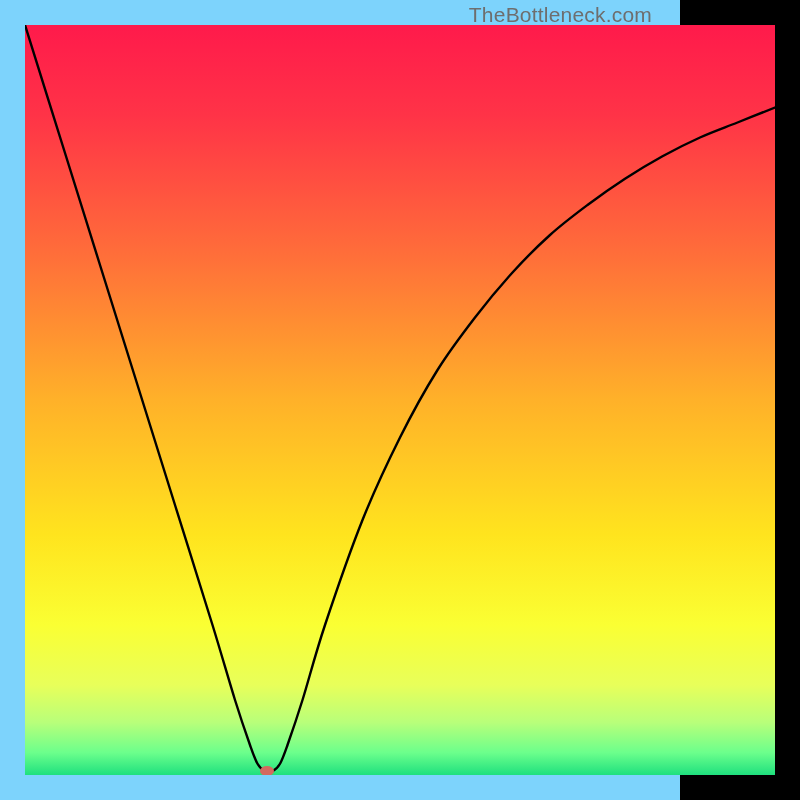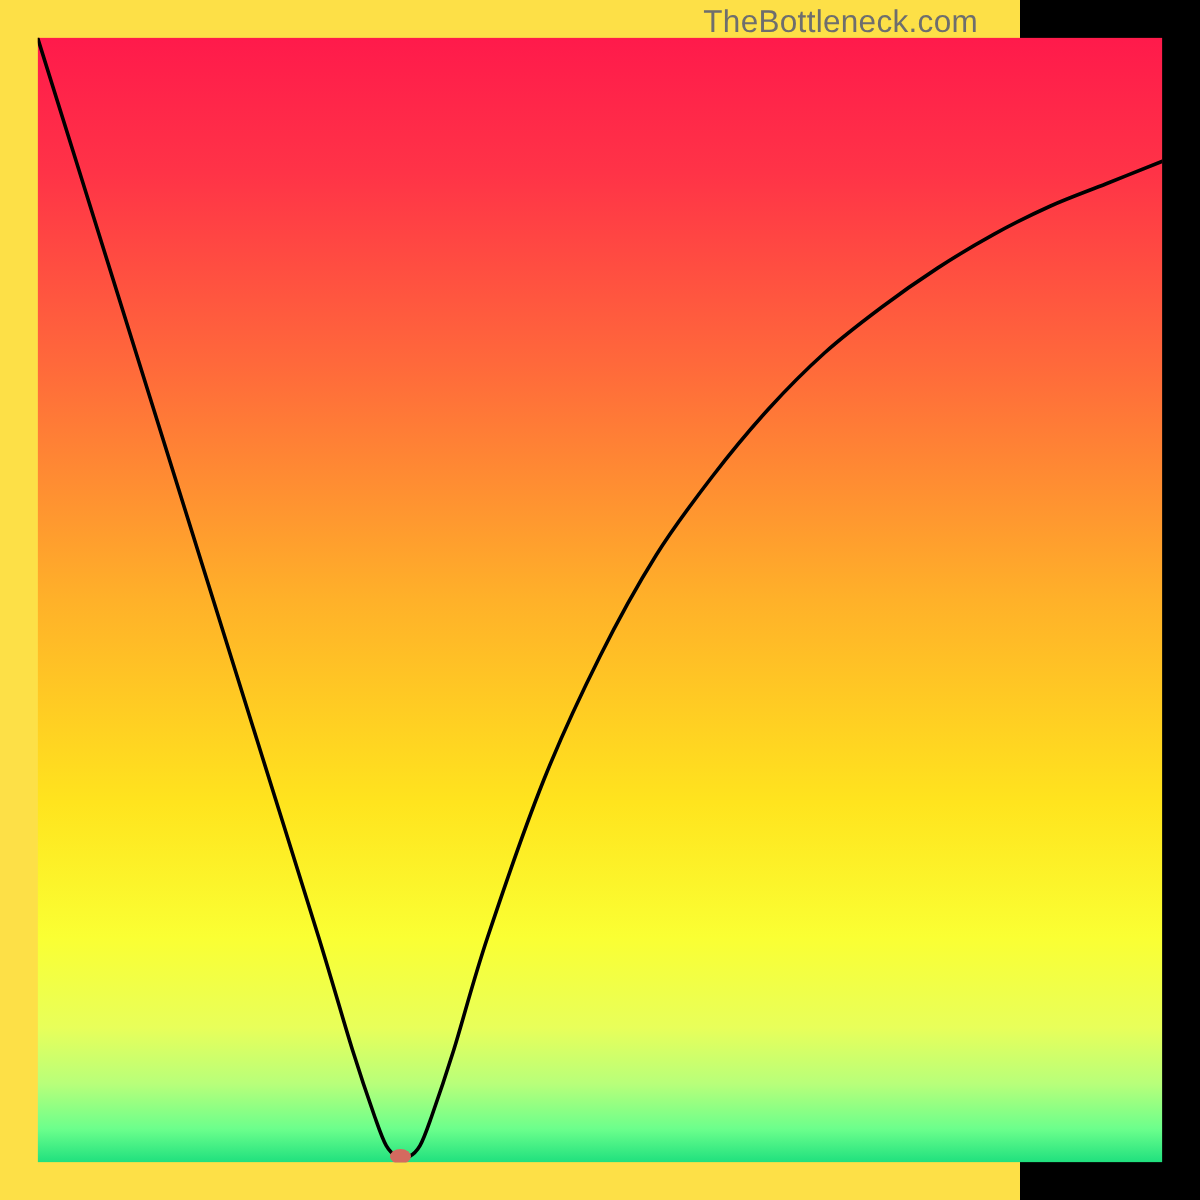--- a/index.html
+++ b/index.html
@@ -8,21 +8,21 @@
     width: 800px;
     height: 800px;
     overflow: hidden;
     background: #000;
     font-family: Arial, Helvetica, sans-serif;
   }
   .frame {
     position: relative;
     width: 680px;
     height: 800px;
-    background: #fde047;
+    background: #7dd3fc;
   }
   .plot-area {
     position: absolute;
     left: 25px;
     top: 25px;
     width: 750px;
     height: 750px;
     overflow: hidden;
   }
   .gradient-bg {

